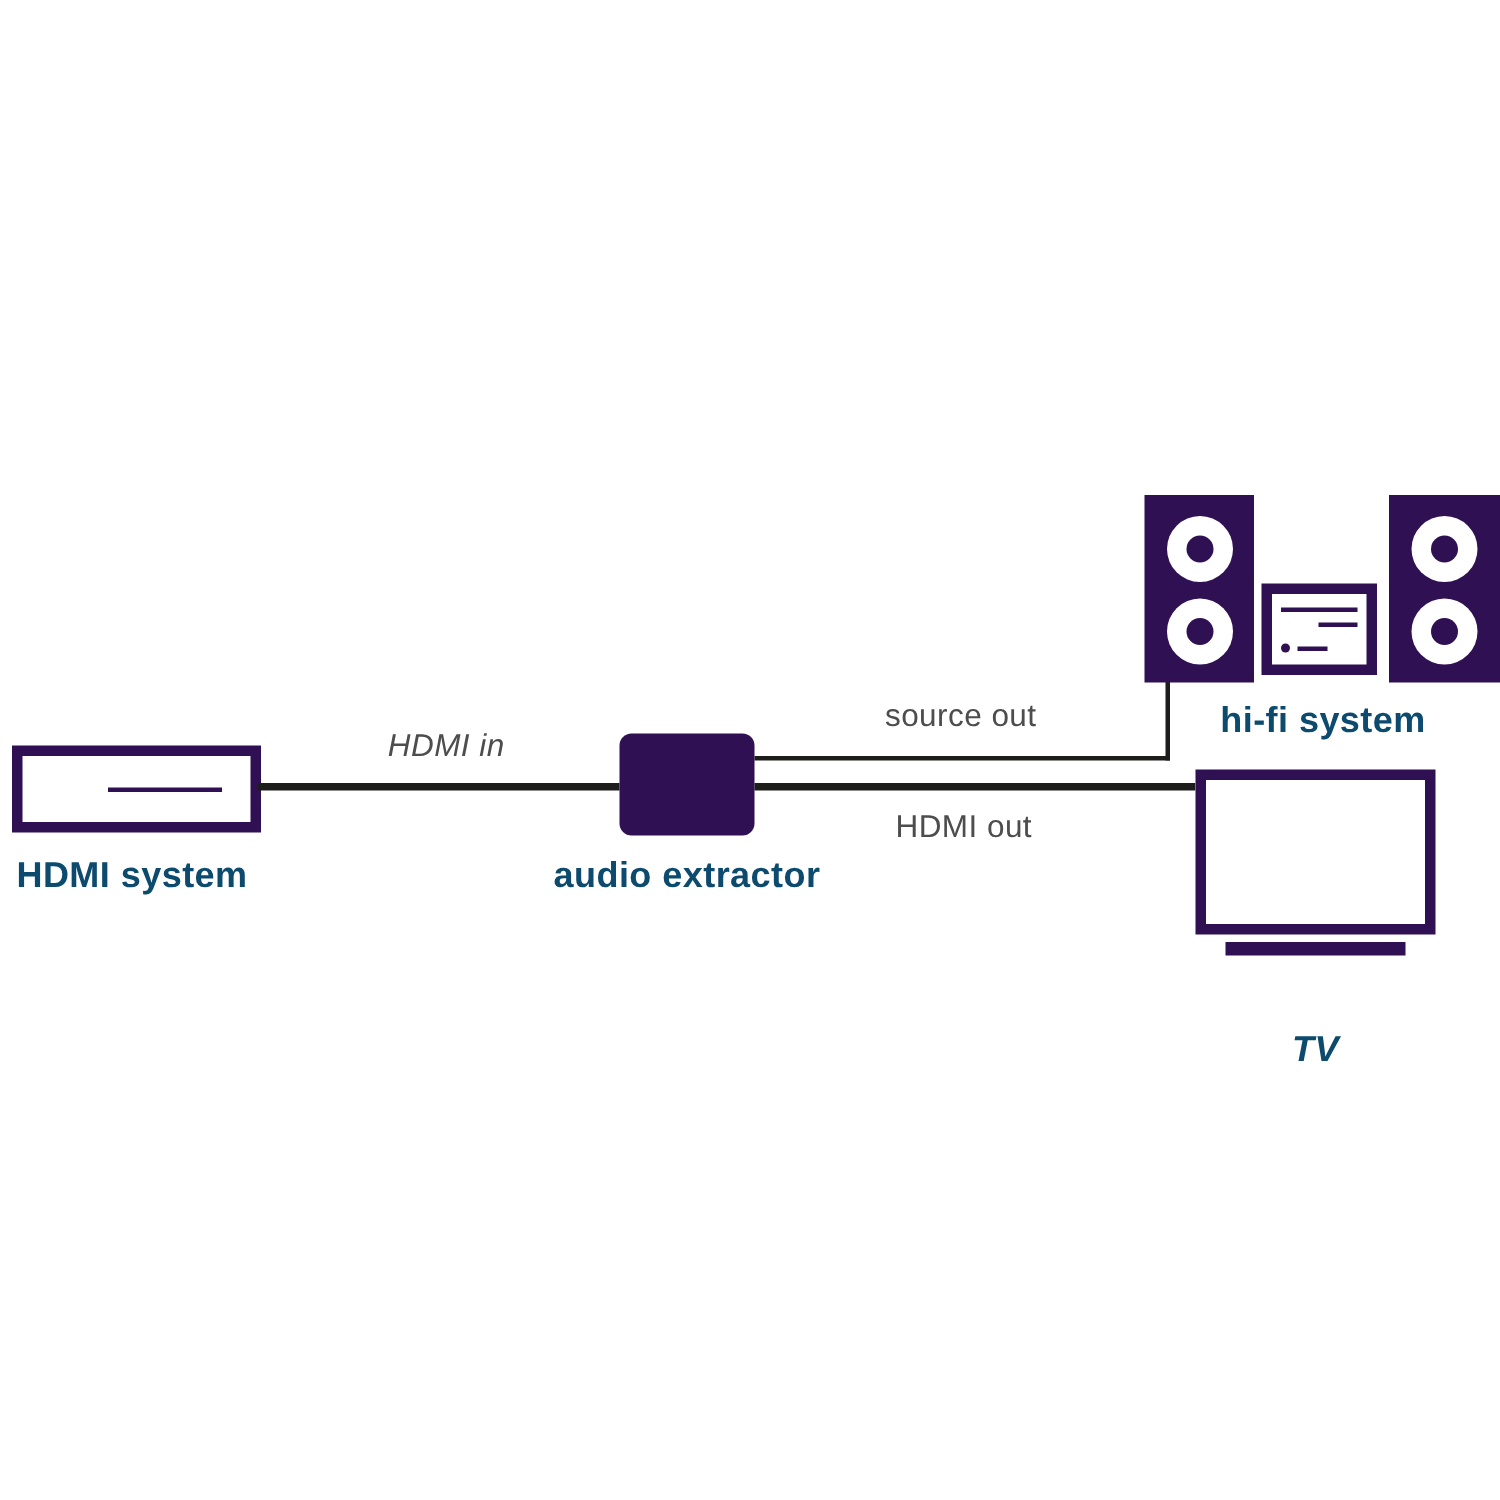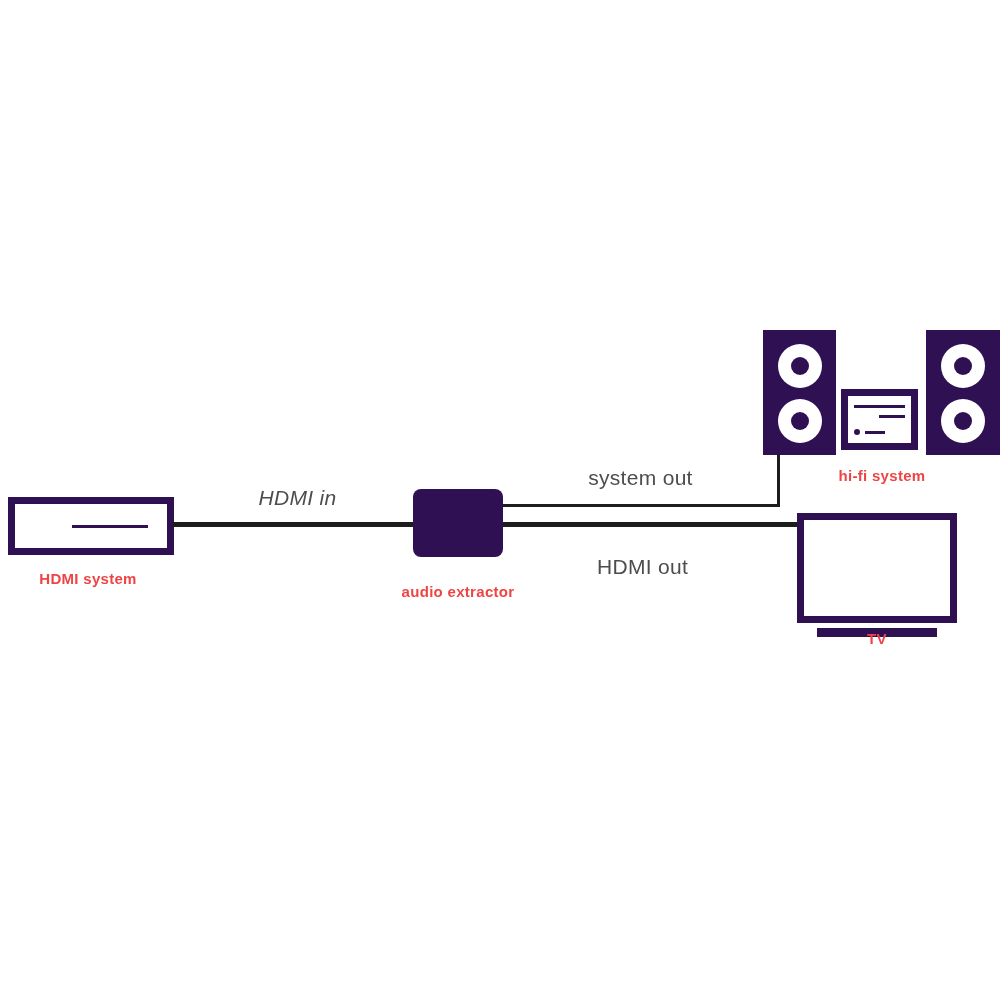--- a/index.html
+++ b/index.html
@@ -22,22 +22,22 @@
   .purple-border { border: 7px solid #2f1052; background: #ffffff; }
 
   
   .label {
     position: absolute;
     text-align: center;
     white-space: nowrap;
   }
   .label.bold {
     font-weight: bold;
-    font-size: 15px;
-    color: #ef4444;
+    font-size: 24px;
+    color: #0c4a6e;
     letter-spacing: 0.3px;
   }
   .label.gray {
     font-weight: normal;
     font-size: 21px;
     color: #4d4d4d;
     letter-spacing: 0.3px;
   }
 
   
@@ -131,28 +131,28 @@
 
   <div class="abs purple-border hdmi-source">
     <div class="slot"></div>
   </div>
   <div class="label bold" style="left:0px; top:570px; width:176px;">HDMI system</div>
 
   <div class="line-thick" style="left:172px; top:522px; width:241px;"></div>
   <div class="label gray" style="left:215px; top:486px; width:165px;font-style:italic;">HDMI in</div>
 
   <div class="abs purple-fill extractor"></div>
-  <div class="label bold" style="left:368px; top:583px; width:180px;">audio extractor</div>
+  <div class="label bold" style="left:368px; top:570px; width:180px;">audio extractor</div>
 
   <div class="line-thin" style="left:503px; top:504px; width:277px; height:3px;"></div>
   <div class="line-thin" style="left:777px; top:453px; width:3px; height:54px;"></div>
-  <div class="label gray" style="left:558px; top:466px; width:165px;">system out</div>
+  <div class="label gray" style="left:558px; top:466px; width:165px;">source out</div>
 
   <div class="line-thick" style="left:503px; top:522px; width:294px;"></div>
-  <div class="label gray" style="left:560px; top:555px; width:165px;">HDMI out</div>
+  <div class="label gray" style="left:560px; top:540px; width:165px;">HDMI out</div>
 
   <div class="speaker purple-fill" style="left:763px; top:330px;">
     <div class="driver" style="top:14px;"></div>
     <div class="driver" style="top:69px;"></div>
   </div>
 
   <div class="abs purple-border hifi-unit">
     <div class="u-line u-slot"></div>
     <div class="u-line u-line2"></div>
     <div class="u-dot"></div>
@@ -161,15 +161,15 @@
 
   <div class="speaker purple-fill" style="left:926px; top:330px; width:74px;">
     <div class="driver" style="top:14px;"></div>
     <div class="driver" style="top:69px;"></div>
   </div>
 
   <div class="label bold" style="left:792px; top:467px; width:180px;">hi-fi system</div>
 
   <div class="abs purple-border tv-screen"></div>
   <div class="tv-stand"></div>
-  <div class="label bold" style="left:797px; top:630px; width:160px;">TV</div>
+  <div class="label bold" style="left:797px; top:686px; width:160px;font-style:italic;">TV</div>
 
 </div>
 
 </body></html>

